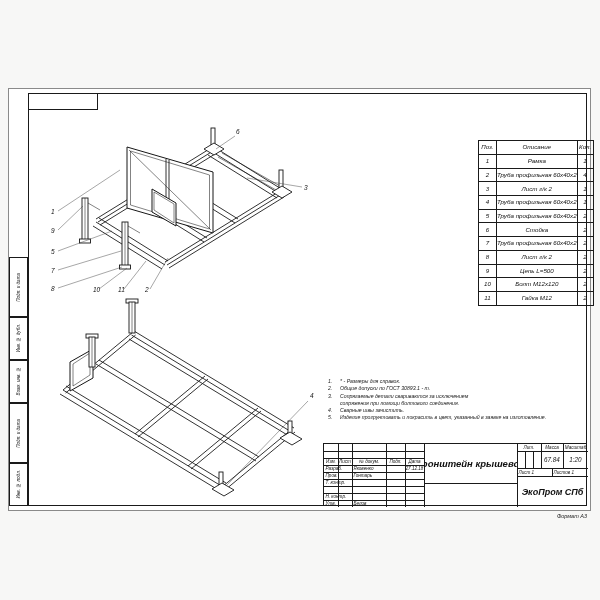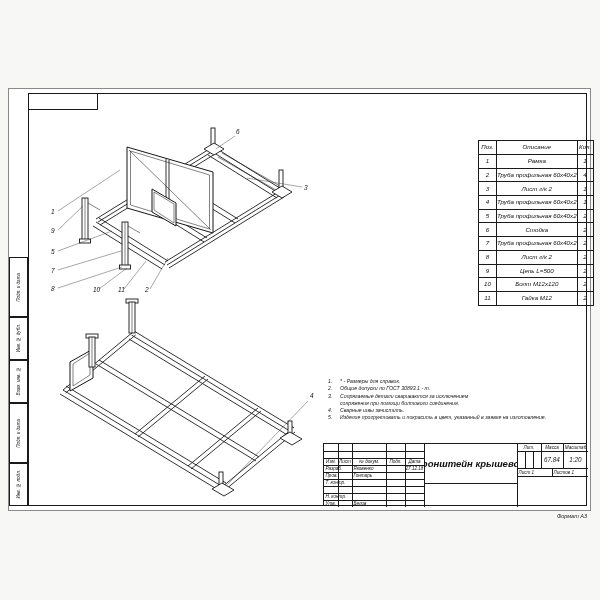--- a/index.html
+++ b/index.html
@@ -301,15 +301,16 @@
 
   <div class="cell ctr" style="left:193px;top:0;width:24px;height:7px;">Лит.</div>
   <div class="cell ctr" style="left:217px;top:0;width:22px;height:7px;">Масса</div>
   <div class="cell ctr" style="left:239px;top:0;width:25px;height:7px;">Масштаб</div>
   <div class="cell ctr tb-val" style="left:217px;top:7px;width:22px;height:17px;">67.84</div>
   <div class="cell ctr tb-val" style="left:239px;top:7px;width:25px;height:17px;">1:20</div>
 
   <div class="cell lft" style="left:193px;top:24px;width:35px;height:8px;">Лист 1</div>
   <div class="cell lft" style="left:228px;top:24px;width:36px;height:8px;">Листов 1</div>
 
+  <div class="cell ctr tb-company" style="left:193px;top:32px;width:71px;height:31px;">ЭкоПром СПб</div>
 </div>
 
 <div class="abs format-note">Формат А3</div>
 
 </body></html>

